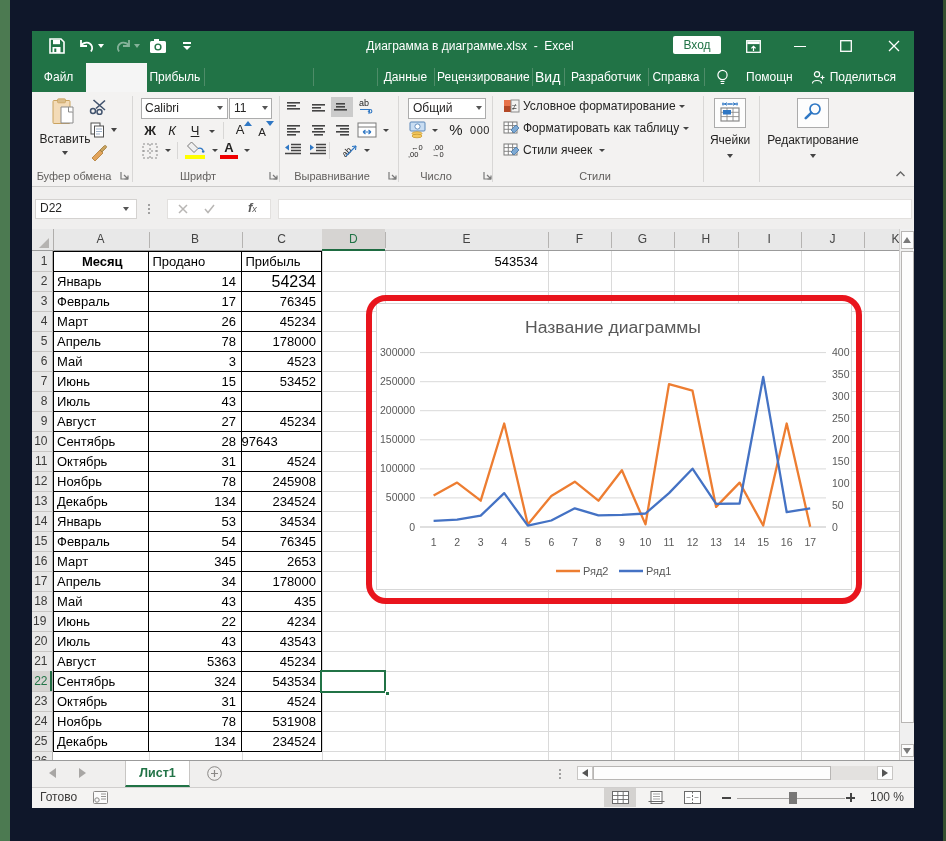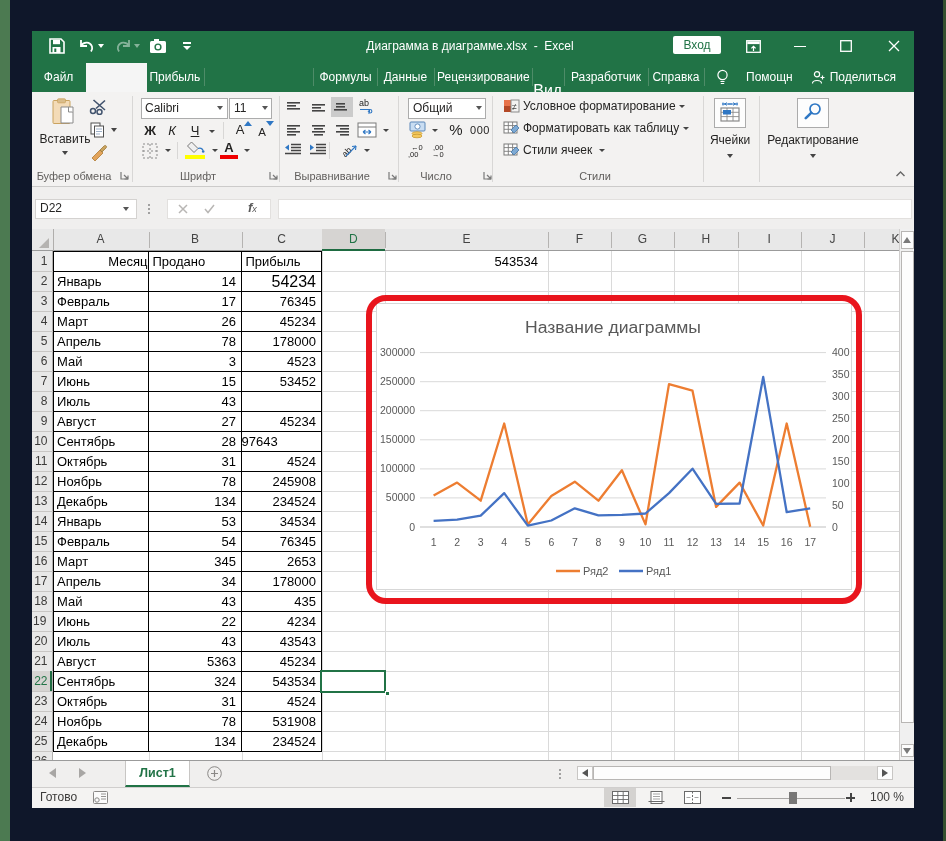--- a/index.html
+++ b/index.html
@@ -57,24 +57,23 @@
 <div class="abs" style="left:281px;top:37px;width:1px;height:18px;background:#4e8c68;"></div>
 <div class="abs" style="left:345.4px;top:37px;width:1px;height:18px;background:#4e8c68;"></div>
 <div class="abs" style="left:402.4px;top:37px;width:1px;height:18px;background:#4e8c68;"></div>
 <div class="abs" style="left:499.5px;top:37px;width:1px;height:18px;background:#4e8c68;"></div>
 <div class="abs" style="left:532px;top:37px;width:1px;height:18px;background:#4e8c68;"></div>
 <div class="abs" style="left:616px;top:37px;width:1px;height:18px;background:#4e8c68;"></div>
 <div class="abs" style="left:672px;top:37px;width:1px;height:18px;background:#4e8c68;"></div>
 <div class="abs" style="left:54px;top:32px;width:61px;height:29px;background:#f5f5f5;"></div>
 <div class="abs" style="left:-43.4px;top:33px;width:140px;height:26px;font-size:12px;color:#fff;text-align:center;line-height:26px;white-space:nowrap;font-weight:normal;">Файл</div>
 <div class="abs" style="left:72.80000000000001px;top:33px;width:140px;height:26px;font-size:12px;color:#fff;text-align:center;line-height:26px;white-space:nowrap;font-weight:normal;">Прибыль</div>
-<div class="abs" style="left:243.60000000000002px;top:33px;width:140px;height:26px;font-size:12px;color:#fff;text-align:center;line-height:26px;white-space:nowrap;font-weight:normal;">Формулы</div>
 <div class="abs" style="left:303.4px;top:33px;width:140px;height:26px;font-size:12px;color:#fff;text-align:center;line-height:26px;white-space:nowrap;font-weight:normal;">Данные</div>
 <div class="abs" style="left:381.4px;top:33px;width:140px;height:26px;font-size:12px;color:#fff;text-align:center;line-height:26px;white-space:nowrap;font-weight:normal;">Рецензирование</div>
-<div class="abs" style="left:445.70000000000005px;top:33px;width:140px;height:26px;font-size:16px;color:#fff;text-align:center;line-height:26px;white-space:nowrap;font-weight:normal;margin-top:14px;">Вид</div>
+<div class="abs" style="left:445.70000000000005px;top:33px;width:140px;height:26px;font-size:14px;color:#fff;text-align:center;line-height:26px;white-space:nowrap;font-weight:normal;">Вид</div>
 <div class="abs" style="left:504px;top:33px;width:140px;height:26px;font-size:12px;color:#fff;text-align:center;line-height:26px;white-space:nowrap;font-weight:normal;">Разработчик</div>
 <div class="abs" style="left:574px;top:33px;width:140px;height:26px;font-size:12px;color:#fff;text-align:center;line-height:26px;white-space:nowrap;font-weight:normal;">Справка</div>
 <div class="abs" style="left:667.4px;top:33px;width:140px;height:26px;font-size:12px;color:#fff;text-align:center;line-height:26px;white-space:nowrap;font-weight:normal;">Помощн</div>
 <div class="abs" style="left:760.8px;top:33px;width:140px;height:26px;font-size:12px;color:#fff;text-align:center;line-height:26px;white-space:nowrap;font-weight:normal;">Поделиться</div>
 <svg class="ic" style="left:684px;top:38px" width="13" height="17" viewBox="0 0 13 17">
         <circle cx="6.5" cy="6" r="4.6" fill="none" stroke="#fff" stroke-width="1.2"></circle>
         <path d="M4.5 12.5 h4 M4.8 14.5 h3.4" stroke="#fff" stroke-width="1.2"></path>
       </svg>
 <svg class="ic" style="left:779px;top:39px" width="15" height="15" viewBox="0 0 15 15">
         <circle cx="6" cy="4.2" r="2.6" fill="none" stroke="#fff" stroke-width="1.2"></circle>
@@ -422,21 +421,21 @@
 <div class="abs" style="left:21.5px;top:579.5px;width:845.5px;height:1px;background:#dadada;"></div>
 <div class="abs" style="left:21.5px;top:599.5px;width:845.5px;height:1px;background:#dadada;"></div>
 <div class="abs" style="left:21.5px;top:619.5px;width:845.5px;height:1px;background:#dadada;"></div>
 <div class="abs" style="left:21.5px;top:639.5px;width:845.5px;height:1px;background:#dadada;"></div>
 <div class="abs" style="left:21.5px;top:659.5px;width:845.5px;height:1px;background:#dadada;"></div>
 <div class="abs" style="left:21.5px;top:679.5px;width:845.5px;height:1px;background:#dadada;"></div>
 <div class="abs" style="left:21.5px;top:699.5px;width:845.5px;height:1px;background:#dadada;"></div>
 <div class="abs" style="left:21.5px;top:719.5px;width:845.5px;height:1px;background:#dadada;"></div>
 <div class="abs" style="left:21.5px;top:739.5px;width:845.5px;height:1px;background:#dadada;"></div>
 <div class="abs" style="left:21px;top:220px;width:268.5px;height:20.5px;background:#fff;"></div>
-<div class="abs" style="left:21px;top:221px;width:94.5px;height:19px;font-size:13px;color:#000;text-align:right;line-height:19px;white-space:nowrap;font-weight:normal;padding-left:4px;">Месяц</div>
+<div class="abs" style="left:21px;top:221px;width:94.5px;height:19px;font-size:13px;color:#000;text-align:center;line-height:19px;white-space:nowrap;font-weight:bold;padding-left:4px;">Месяц</div>
 <div class="abs" style="left:116.5px;top:221px;width:92.0px;height:19px;font-size:13px;color:#000;text-align:left;line-height:19px;white-space:nowrap;font-weight:normal;padding-left:4px;">Продано</div>
 <div class="abs" style="left:209.5px;top:221px;width:79.0px;height:19px;font-size:13px;color:#000;text-align:left;line-height:19px;white-space:nowrap;font-weight:normal;padding-left:4px;">Прибыль</div>
 <div class="abs" style="left:21px;top:240px;width:268.5px;height:20.5px;background:#fff;"></div>
 <div class="abs" style="left:21px;top:241px;width:94.5px;height:19px;font-size:13px;color:#000;text-align:left;line-height:19px;white-space:nowrap;font-weight:normal;padding-left:4px;">Январь</div>
 <div class="abs" style="left:116.5px;top:241px;width:92.0px;height:19px;font-size:13px;color:#000;text-align:right;line-height:19px;white-space:nowrap;font-weight:normal;padding-right:4.5px;">14</div>
 <div class="abs" style="left:209.5px;top:241px;width:79.0px;height:19px;font-size:16px;color:#000;text-align:right;line-height:19px;white-space:nowrap;font-weight:normal;padding-right:4.5px;">54234</div>
 <div class="abs" style="left:21px;top:260px;width:268.5px;height:20.5px;background:#fff;"></div>
 <div class="abs" style="left:21px;top:261px;width:94.5px;height:19px;font-size:13px;color:#000;text-align:left;line-height:19px;white-space:nowrap;font-weight:normal;padding-left:4px;">Февраль</div>
 <div class="abs" style="left:116.5px;top:261px;width:92.0px;height:19px;font-size:13px;color:#000;text-align:right;line-height:19px;white-space:nowrap;font-weight:normal;padding-right:4.5px;">17</div>
 <div class="abs" style="left:209.5px;top:261px;width:79.0px;height:19px;font-size:13px;color:#000;text-align:right;line-height:19px;white-space:nowrap;font-weight:normal;padding-right:4.5px;">76345</div>

